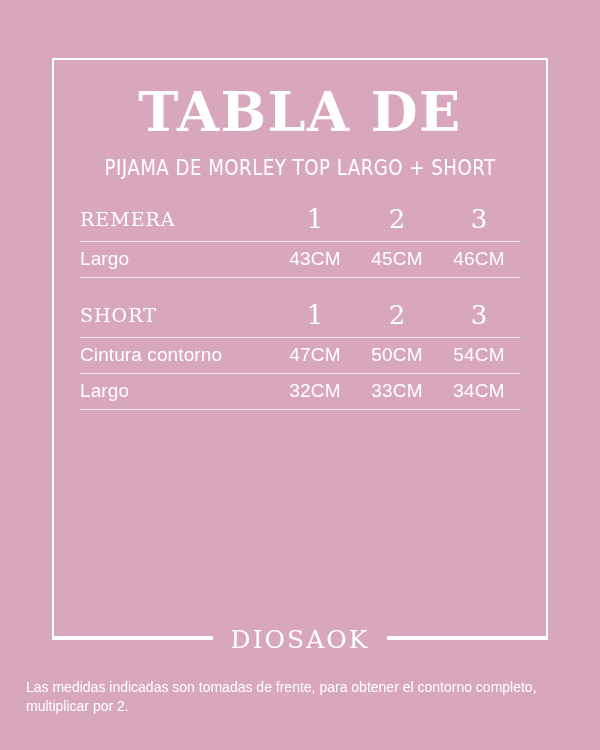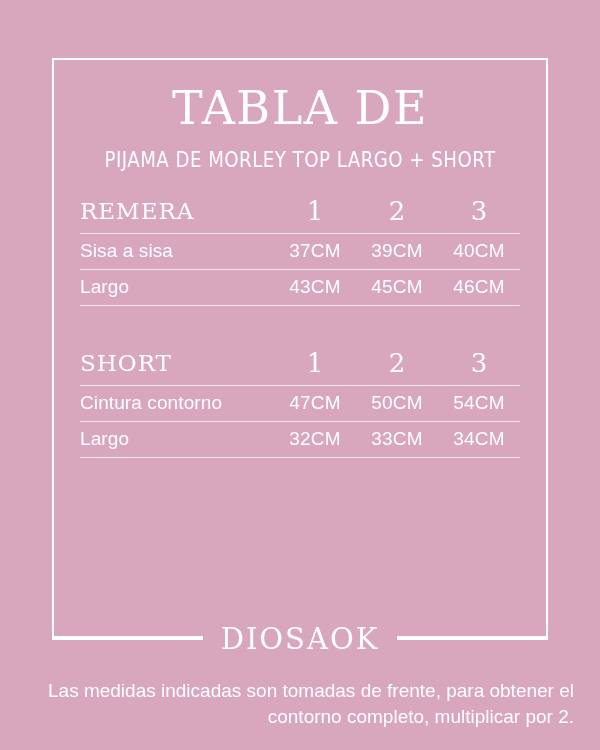--- a/index.html
+++ b/index.html
@@ -34,22 +34,22 @@
     left: 52px;
     top: 58px;
     width: 496px;
     height: 580px;
     box-sizing: border-box;
     padding: 22px 28px 0 28px;
   }
   .title {
     text-align: center;
     font-family: "DejaVu Serif", serif;
-    font-weight: normal;
-    font-size: 46px;
+    font-weight: bold;
+    font-size: 54px;
     line-height: 0.98;
     letter-spacing: 1.5px;
     margin: 6px 0 0 0;
   }
   .subtitle {
     text-align: center;
     font-family: "DejaVu Sans Condensed", "Liberation Sans Narrow", "Liberation Sans", sans-serif;
     font-size: 22px;
     letter-spacing: 0.5px;
     margin-top: 16px;
@@ -57,32 +57,32 @@
     white-space: nowrap;
   }
 
   table.sizes {
     width: 100%;
     border-collapse: collapse;
     table-layout: fixed;
     margin-top: 18px;
   }
   table.sizes.second {
-    margin-top: 36px;
+    margin-top: 16px;
   }
   table.sizes th, table.sizes td {
     border-bottom: 1px solid rgba(255,255,255,0.75);
     padding: 6px 0 7px 0;
     font-weight: normal;
   }
   th.row-head {
     text-align: left;
     font-family: "DejaVu Serif", serif;
     font-weight: bold;
-    font-size: 23px;
+    font-size: 19px;
     letter-spacing: 1px;
     width: 44%;
     padding-bottom: 4px;
   }
   th.col-head {
     text-align: center;
     font-family: "DejaVu Serif", serif;
     font-weight: bold;
     font-size: 26px;
     width: 18.6%;
@@ -112,33 +112,33 @@
     align-items: center;
     justify-content: center;
   }
   .brand-line {
     flex: 1;
     height: 2px;
     background: #ffffff;
   }
   .brand-name {
     font-family: "DejaVu Serif", serif;
-    font-size: 29px;
+    font-size: 25px;
     letter-spacing: 2px;
     padding: 0 18px;
     background: #d9a7bd;
     white-space: nowrap;
   }
   .footnote {
     position: absolute;
     left: 0;
     top: 678px;
     width: 600px;
-    text-align: right;
-    font-size: 19px;
+    text-align: left;
+    font-size: 14px;
     line-height: 1.35;
     padding: 0 26px;
     box-sizing: border-box;
   }
 </style>
 </head>
 <body>
 
 <div class="page">
 
@@ -155,26 +155,20 @@
     <table class="sizes first">
       <thead>
         <tr>
           <th class="row-head">REMERA</th>
           <th class="col-head">1</th>
           <th class="col-head">2</th>
           <th class="col-head">3</th>
         </tr>
       </thead>
       <tbody>
-        <tr>
-          <td class="label">Sisa a sisa</td>
-          <td class="val">37CM</td>
-          <td class="val">39CM</td>
-          <td class="val">40CM</td>
-        </tr>
         <tr class="last">
           <td class="label">Largo</td>
           <td class="val">43CM</td>
           <td class="val">45CM</td>
           <td class="val">46CM</td>
         </tr>
       </tbody>
     </table>
 
     <table class="sizes second">

